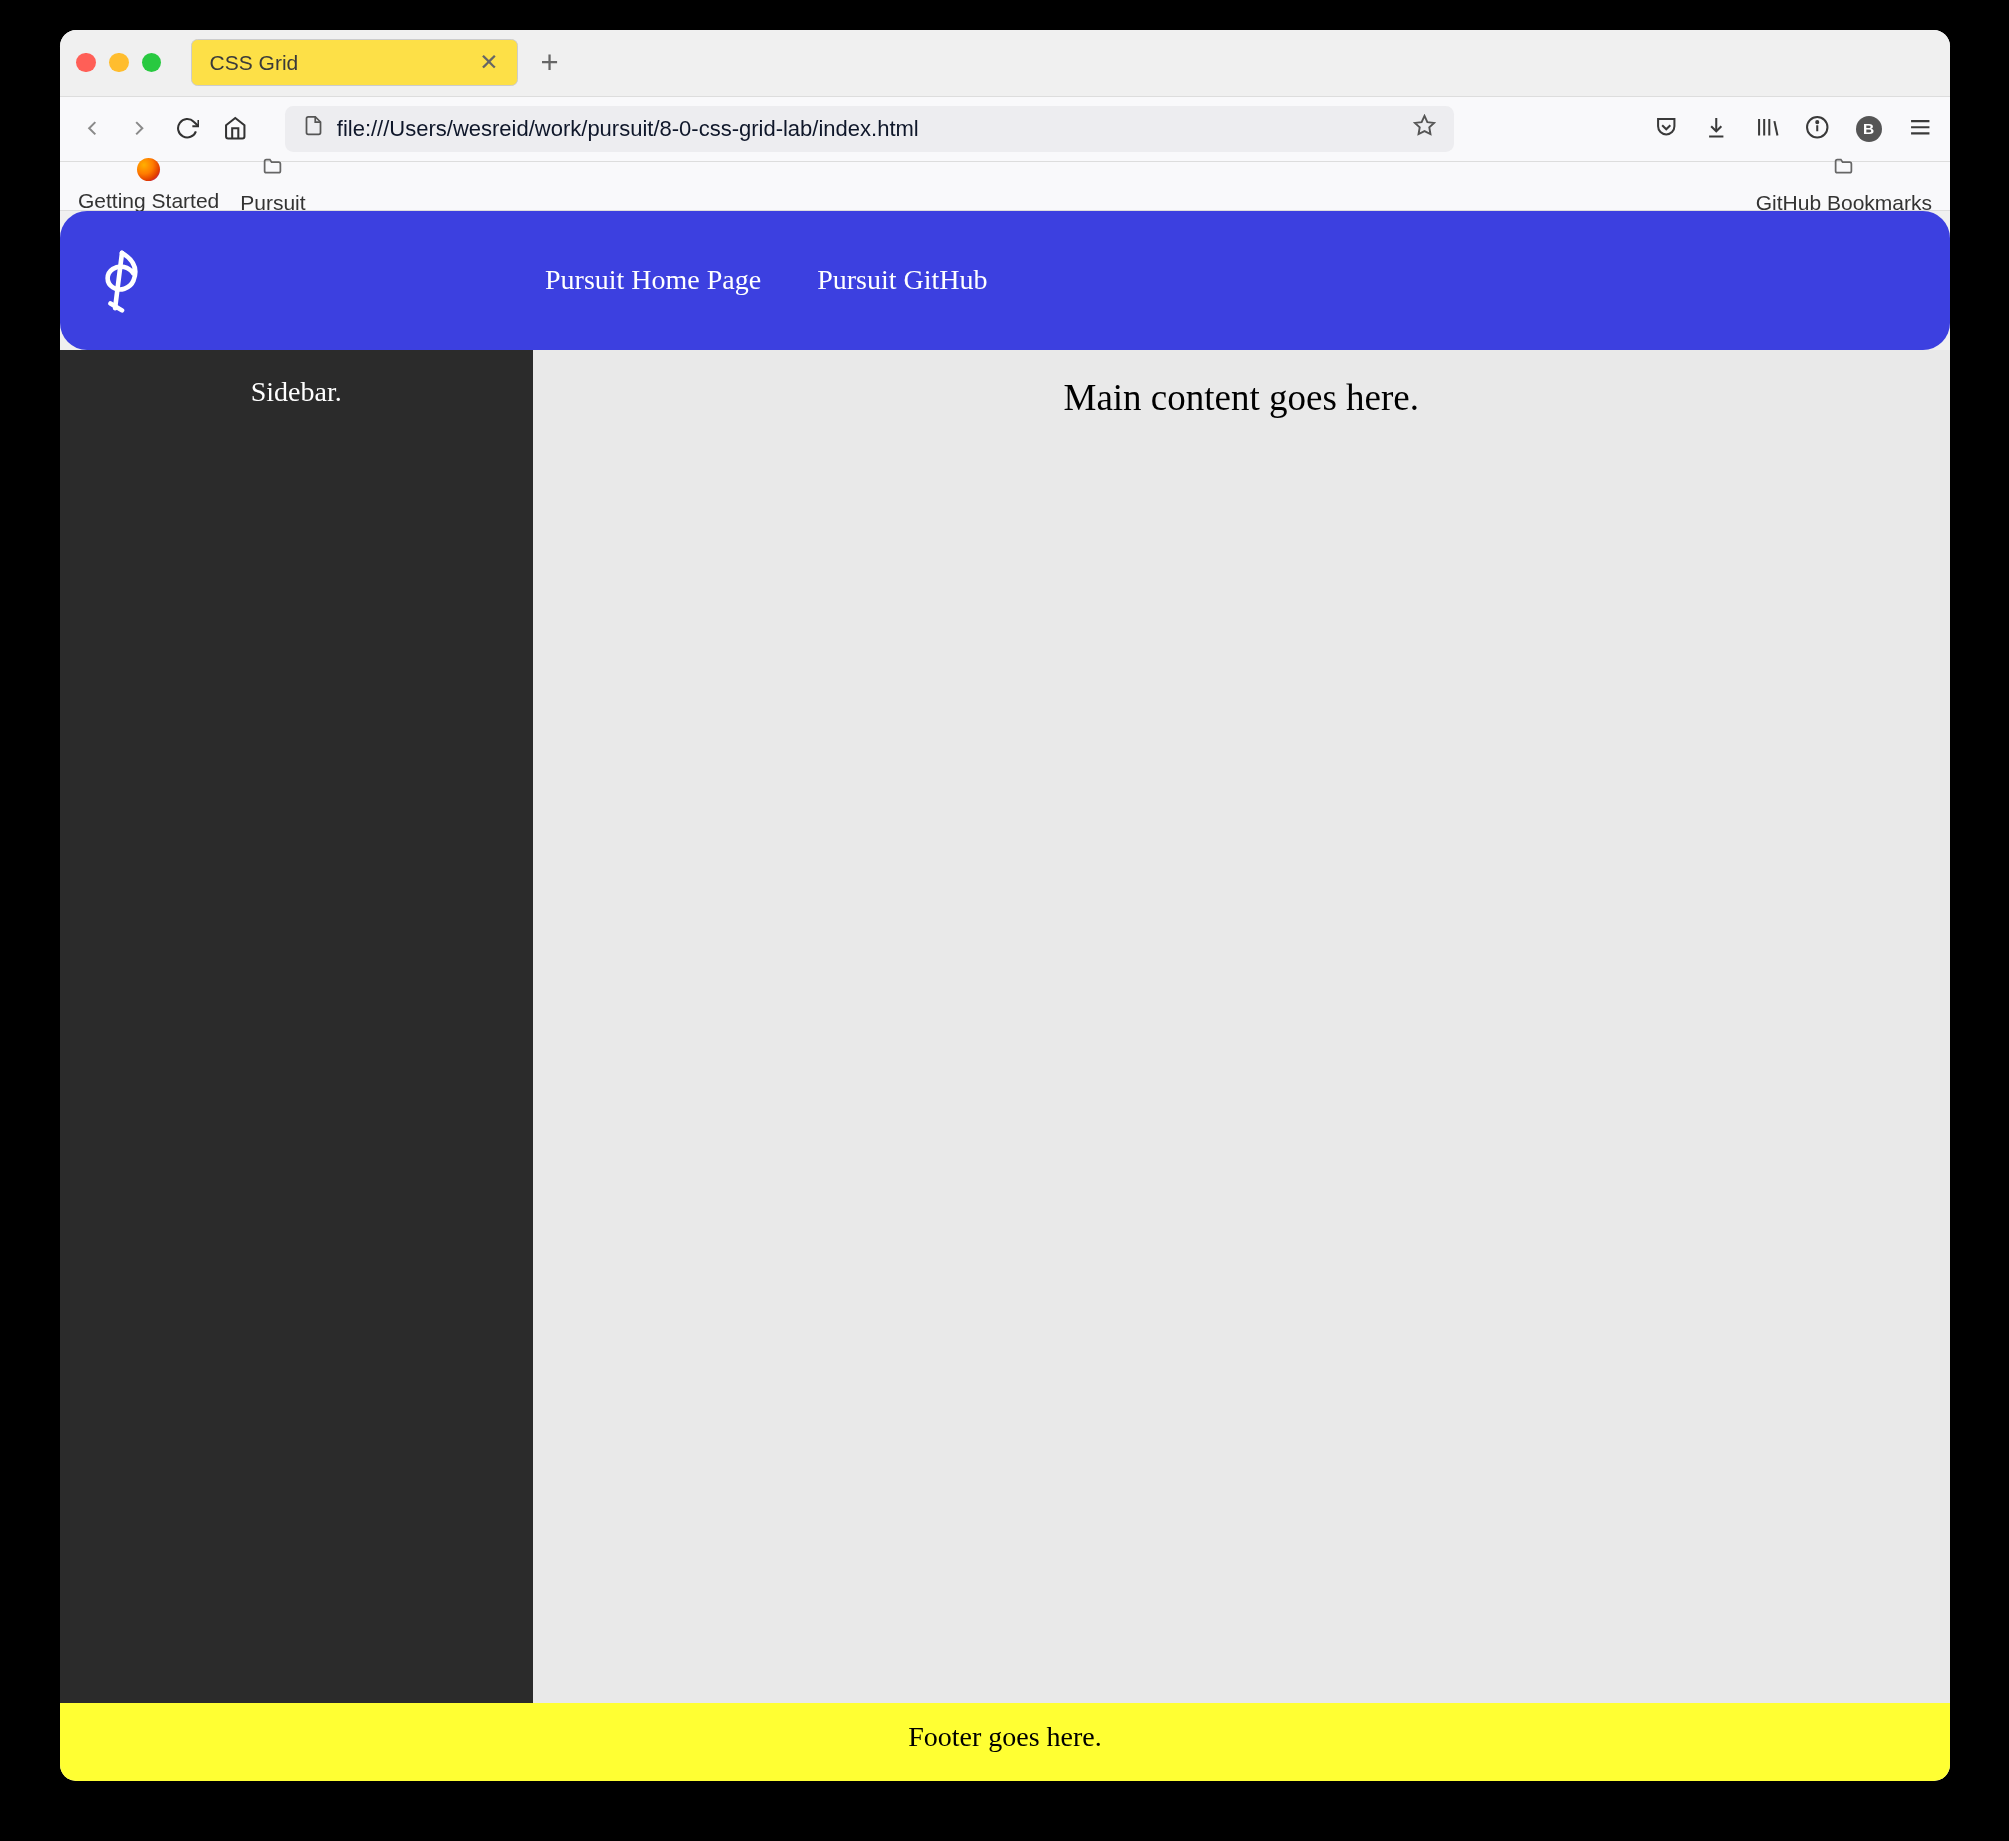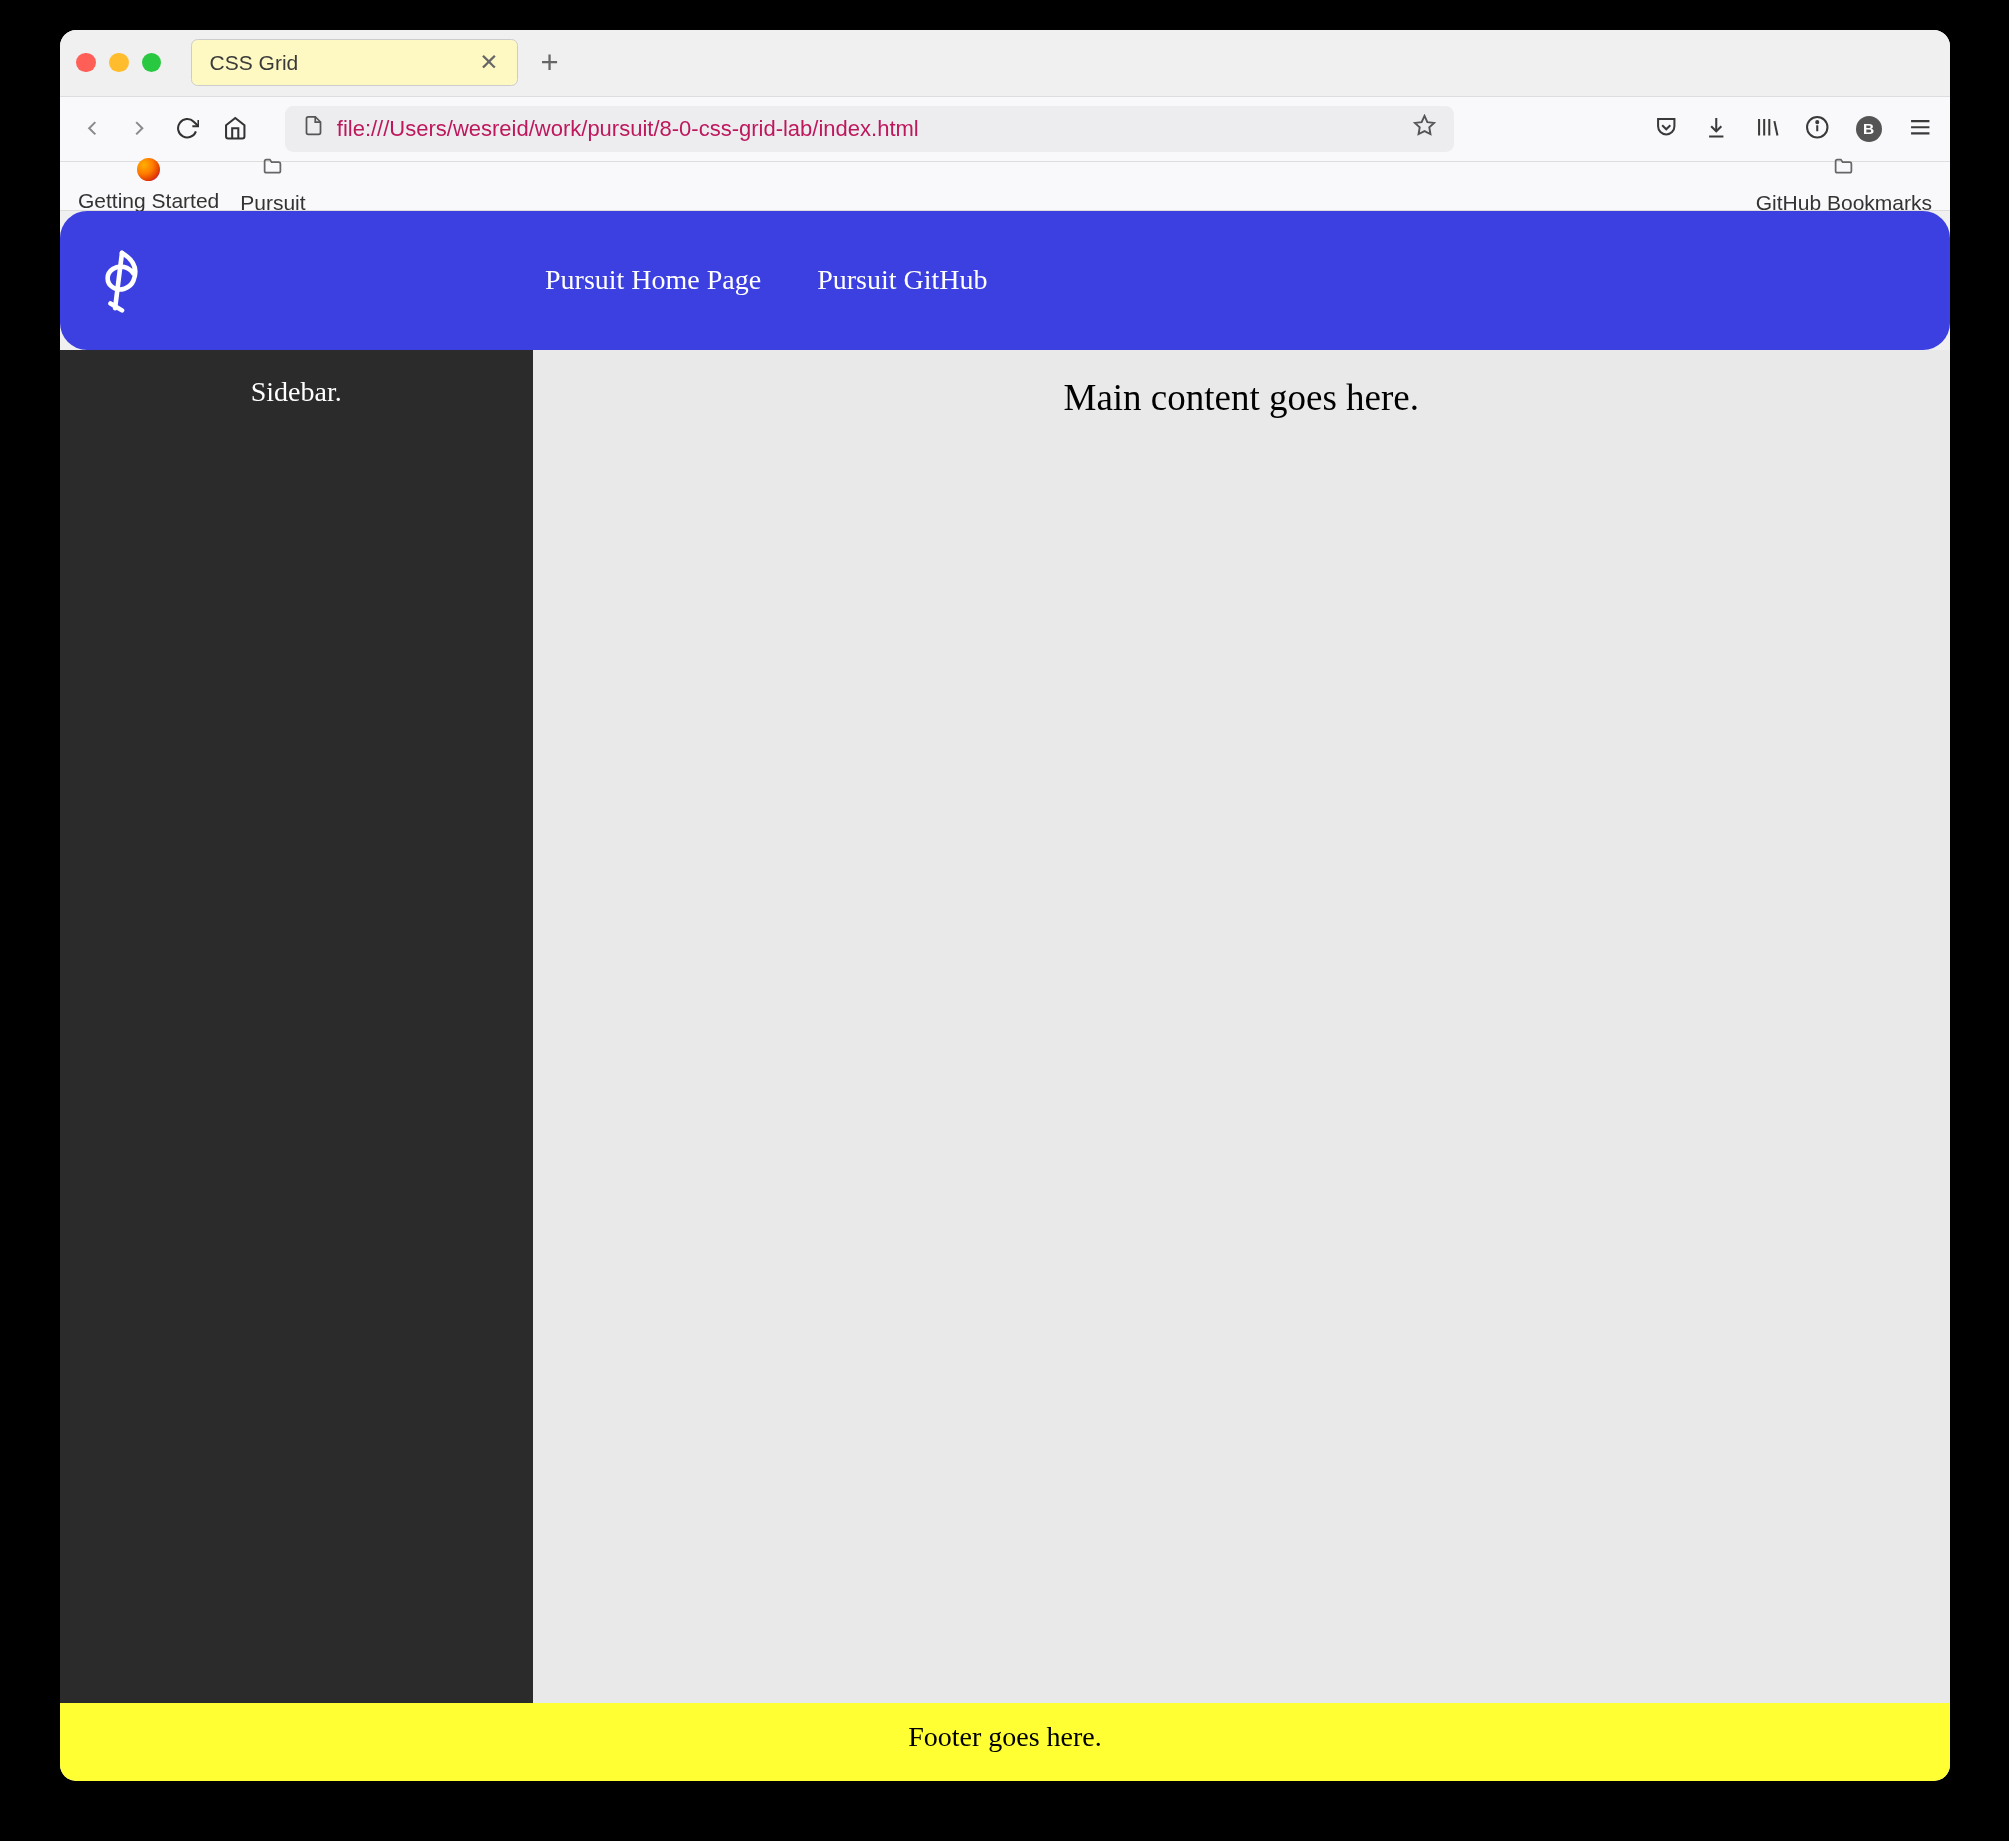--- a/index.html
+++ b/index.html
@@ -44,21 +44,21 @@
     }
     .wc-btn {
       width: 19.6px;
       height: 19.6px;
       border-radius: 50%;
     }
     .wc-close { background: #ff5f57; }
     .wc-min { background: #ffbd2e; }
     .wc-max { background: #28c940; }
     .tab {
-      background: #fef9c3;
+      background: #fde047;
       border: 0.8px solid #ccc;
       border-radius: 6.5px;
       height: 47px;
       min-width: 327px;
       display: flex;
       align-items: center;
       justify-content: space-between;
       padding: 0 18px;
       font-size: 21px;
       color: #3a3a3a;
@@ -94,21 +94,21 @@
     .nav-btn.active { color: #333; }
     .urlbar {
       flex: 1;
       height: 46px;
       background: #ededf0;
       border-radius: 8.2px;
       display: flex;
       align-items: center;
       padding: 0 18px;
       font-size: 22px;
-      color: #be185d;
+      color: #0f172a;
       gap: 13px;
       margin: 0 180px 0 16.4px;
     }
     .urlbar .star {
       margin-left: auto;
       color: #555;
     }
     .toolbar-right {
       display: flex;
       align-items: center;

